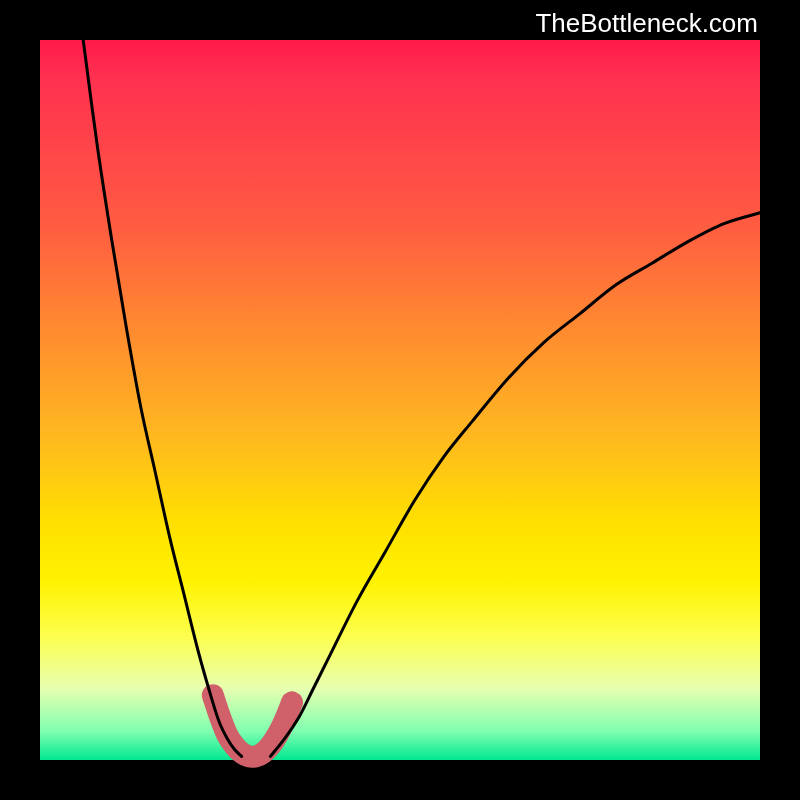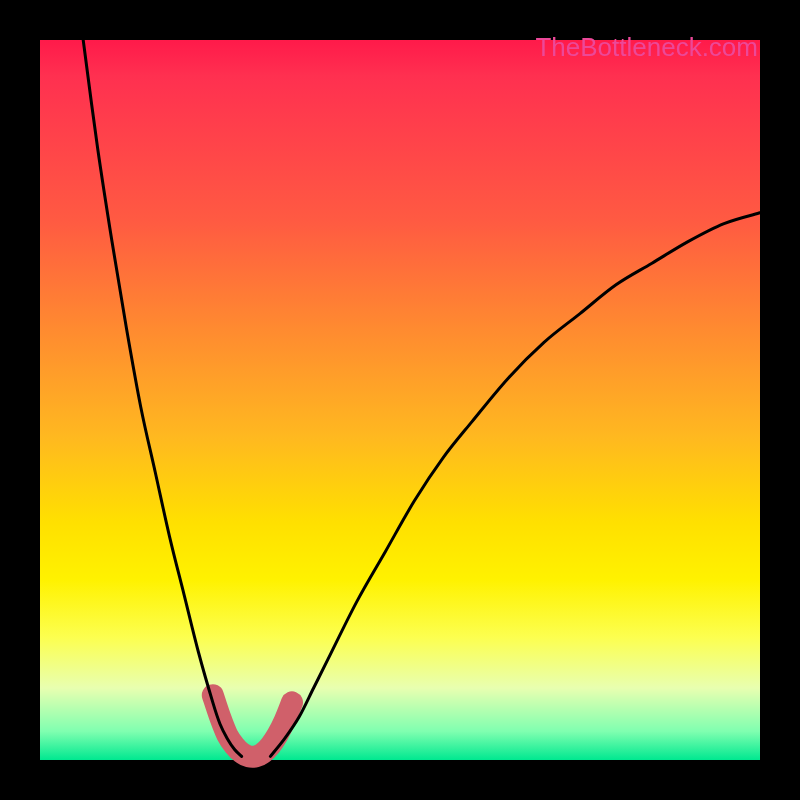--- a/index.html
+++ b/index.html
@@ -33,25 +33,24 @@
       #fff200 75%,
       #fcff50 83%,
       #e8ffb0 90%,
       #80ffb0 96%,
       #00e890 100%);
   }
   .attribution {
     position: absolute;
     top: 8px;
     right: 42px;
-    color: #ec4899;
+    color: #ffffff;
     font-size: 26px;
     font-weight: 500;
     z-index: 10;
-    margin-top: 24px;
   }
   svg.curves {
     position: absolute;
     left: 0;
     top: 0;
     width: 720px;
     height: 720px;
     overflow: visible;
   }
 </style>

